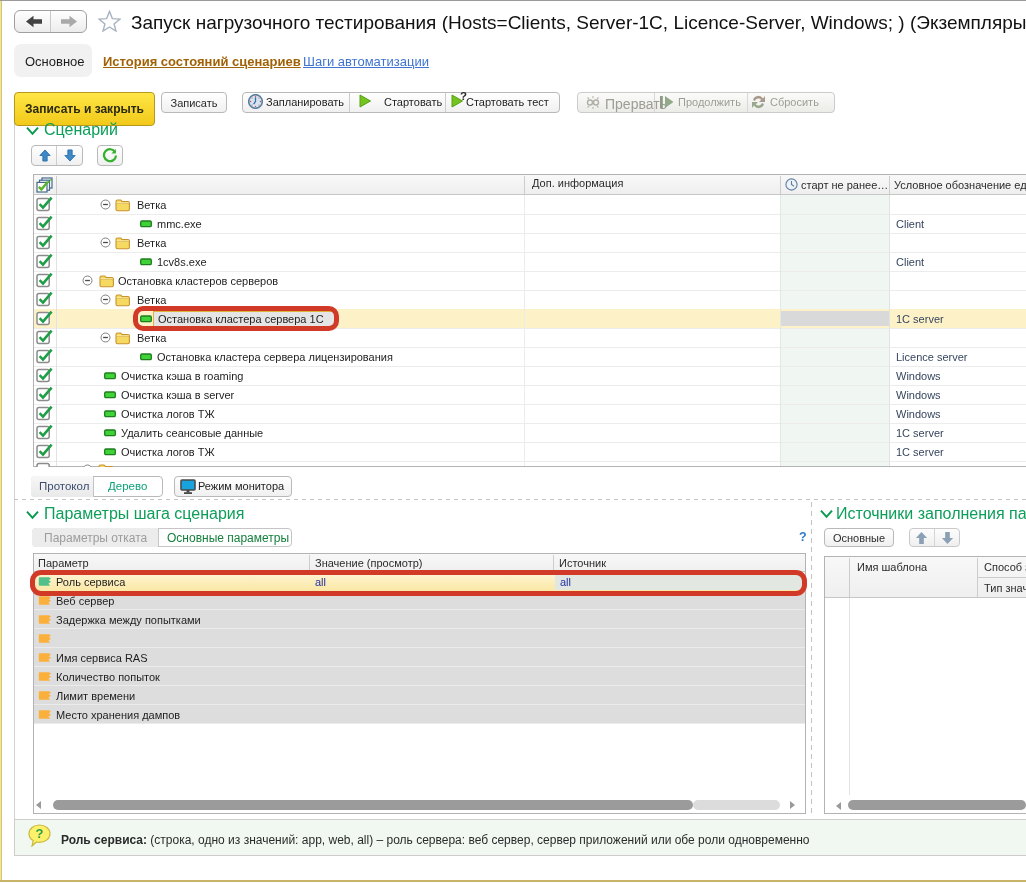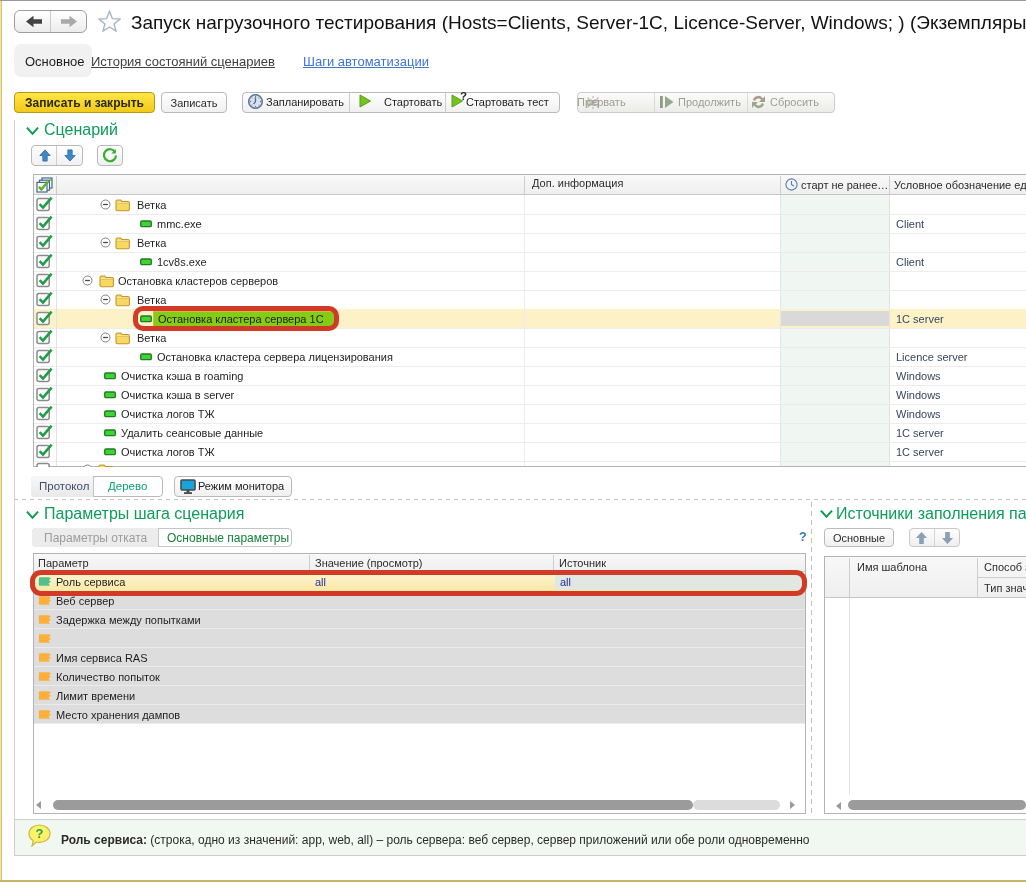--- a/index.html
+++ b/index.html
@@ -26,24 +26,24 @@
 <svg class="abs" style="left:60px;top:15px;" width="18" height="13" viewBox="0 0 18 13">
     <path d="M17 6.5 L9.5 0.8 V4.2 H1 V8.8 H9.5 V12.2 Z" fill="#a9a9a9"></path>
   </svg>
 <svg class="abs" style="left:98px;top:10px;" width="23" height="22" viewBox="0 0 25 24">
     <path d="M12.5 1.5 L15.6 9.4 L24 9.9 L17.5 15.2 L19.6 23 L12.5 18.5 L5.4 23 L7.5 15.2 L1 9.9 L9.4 9.4 Z" fill="#fff" stroke="#a9b4c2" stroke-width="1.5"></path>
   </svg>
 <div class="abs" style="left:131px;top:12px;width:895px;height:24px;font-size:19px;color:#111;white-space:nowrap;overflow:hidden;">Запуск нагрузочного тестирования (Hosts=Clients, Server-1C, Licence-Server, Windows; ) (Экземпляры</div>
 
 <div class="abs" style="left:14px;top:44px;width:78px;height:33px;background:#f1f1f1;border-radius:7px;"></div>
 <div class="abs" style="left:25px;top:54px;font-size:13px;color:#1c1c1c;">Основное</div>
-<div class="abs" style="left:91px;top:54px;font-size:13px;color:#404040;text-decoration:underline;">История состояний сценариев</div>
+<div class="abs" style="left:103px;top:54px;font-size:13px;color:#a16207;text-decoration:underline;font-weight:bold;">История состояний сценариев</div>
 <div class="abs" style="left:303px;top:54px;font-size:13px;color:#3f74d1;text-decoration:underline;">Шаги автоматизации</div>
 
-<div class="btn" style="left:14px;top:92px;width:141px;height:21px;background:linear-gradient(#ffe646,#f2c919);border-color:#b5981c;color:#2a2a10;font-weight:bold;font-size:12px;">Записать и закрыть</div>
+<div class="btn" style="left:14px;top:92px;width:141px;height:34px;background:linear-gradient(#ffe646,#f2c919);border-color:#b5981c;color:#2a2a10;font-weight:bold;font-size:12px;">Записать и закрыть</div>
 <div class="btn" style="left:161px;top:92px;width:66px;height:21px;">Записать</div>
 <div class="btn" style="left:242px;top:92px;width:318px;height:21px;"></div>
 <div class="abs" style="left:349px;top:93px;width:1px;height:19px;background:#cdcdcd;"></div>
 <div class="abs" style="left:445px;top:93px;width:1px;height:19px;background:#cdcdcd;"></div>
 <svg class="abs" style="left:248px;top:94px;" width="15" height="15" viewBox="0 0 15 15">
     <circle cx="7.5" cy="7.5" r="6.8" fill="#d6e4f2" stroke="#5b7f9e" stroke-width="1.6"></circle>
     <g fill="#d05050">
       <circle cx="7.5" cy="2.6" r="0.7"></circle>
       <circle cx="7.5" cy="12.4" r="0.7"></circle>
       <circle cx="2.6" cy="7.5" r="0.7"></circle>
@@ -71,21 +71,21 @@
 <div class="abs" style="left:747px;top:93px;width:1px;height:19px;background:#d8d8d8;"></div>
 <svg class="abs" style="left:585px;top:95px;" width="16" height="15" viewBox="0 0 16 15">
     <g stroke="#b0afa5" stroke-width="1.4" fill="none">
       <circle cx="5" cy="7.5" r="2.5"></circle>
       <circle cx="11" cy="7.5" r="2.5"></circle>
     </g>
     <g stroke="#b8b7ad" stroke-width="1.1">
       <path d="M2.5 2.5 L4 4 M8 1 L8 3.2 M13.5 2.5 L12 4 M2.5 12.5 L4 11 M8 14 L8 11.8 M13.5 12.5 L12 11"></path>
     </g>
   </svg>
-<div class="abs" style="left:577px;top:96px;font-size:11px;color:#9e9d94;">Прервать</div>
+<div class="abs" style="left:605px;top:96px;font-size:14px;color:#9e9d94;">Прервать</div>
 <svg class="abs" style="left:659px;top:95px;" width="15" height="14" viewBox="0 0 15 14">
     <rect x="1" y="1" width="2.8" height="12" fill="#8f9a89"></rect>
     <path d="M6 1 L14.5 7 L6 13 Z" fill="#93a989"></path>
   </svg>
 <div class="abs" style="left:678px;top:96px;font-size:11px;color:#9e9d94;">Продолжить</div>
 <svg class="abs" style="left:751px;top:95px;" width="15" height="14" viewBox="0 0 15 14">
     <path d="M2 5 A5.5 5.5 0 0 1 12 3.5 L14 1 V7 H8 L10.2 4.8 A3.6 3.6 0 0 0 4 6" fill="#a89a8b"></path>
     <path d="M13 9 A5.5 5.5 0 0 1 3 10.5 L1 13 V7 H7 L4.8 9.2 A3.6 3.6 0 0 0 11 8" fill="#9aa78d"></path>
   </svg>
 <div class="abs" style="left:770px;top:96px;font-size:11px;color:#9e9d94;text-align:right;">Сбросить</div>
@@ -214,21 +214,21 @@
 <div class="abs" style="left:34px;top:309px;width:992px;height:19px;background:#fdf1c8;"></div>
 <div class="abs" style="left:781px;top:311px;width:108px;height:15px;background:#d9d9d9;"></div>
 <div class="abs" style="left:34px;top:327.5px;width:992px;height:1px;background:#ececec;"></div>
 <svg class="abs" style="left:36px;top:310.2px;" width="18" height="16" viewBox="0 0 18 16">
 <rect x="1" y="2.6" width="12.2" height="12" rx="2" fill="#fff" stroke="#8b8b8b" stroke-width="1.5"></rect>
 <path d="M3.6 8.2 L7 11.6 L15.6 1.6" stroke="#1e9e46" stroke-width="2.6" fill="none"></path>
     </svg>
 <svg class="abs" style="left:140px;top:315px;" width="13" height="8" viewBox="0 0 13 8">
 <rect x="0.7" y="1" width="10.6" height="5.6" rx="1.2" fill="#3fd337" stroke="#1f7d1f" stroke-width="1.3"></rect>
     </svg>
-<div class="abs rowtxt" style="left:153px;top:310.5px;width:182px;height:16.5px;background:#84cc16;border:1px solid #e0b13c;padding:1px 0 0 4px;">Остановка кластера сервера 1С</div>
+<div class="abs rowtxt" style="left:153px;top:310.5px;width:182px;height:16.5px;background:#e5e5e5;border:1px solid #e0b13c;padding:1px 0 0 4px;">Остановка кластера сервера 1С</div>
 <div class="abs rowtxt" style="left:896px;top:312.5px;color:#36465e;">1C server</div>
 <div class="abs" style="left:34px;top:346.5px;width:992px;height:1px;background:#ececec;"></div>
 <svg class="abs" style="left:36px;top:329.2px;" width="18" height="16" viewBox="0 0 18 16">
 <rect x="1" y="2.6" width="12.2" height="12" rx="2" fill="#fff" stroke="#8b8b8b" stroke-width="1.5"></rect>
 <path d="M3.6 8.2 L7 11.6 L15.6 1.6" stroke="#1e9e46" stroke-width="2.6" fill="none"></path>
     </svg>
 <svg class="abs" style="left:100px;top:332px;" width="11" height="11" viewBox="0 0 11 11">
 <circle cx="5.5" cy="5.5" r="4.5" fill="#fff" stroke="#818181" stroke-width="1"></circle>
 <path d="M3.1 5.5 H7.9" stroke="#4a4a4a" stroke-width="1.3"></path>
     </svg>

